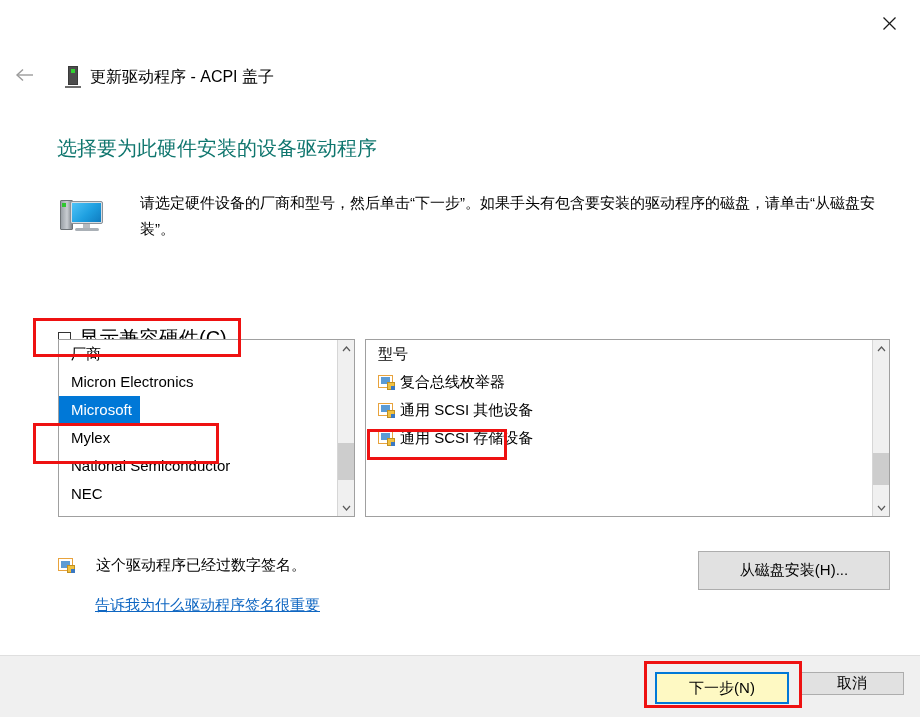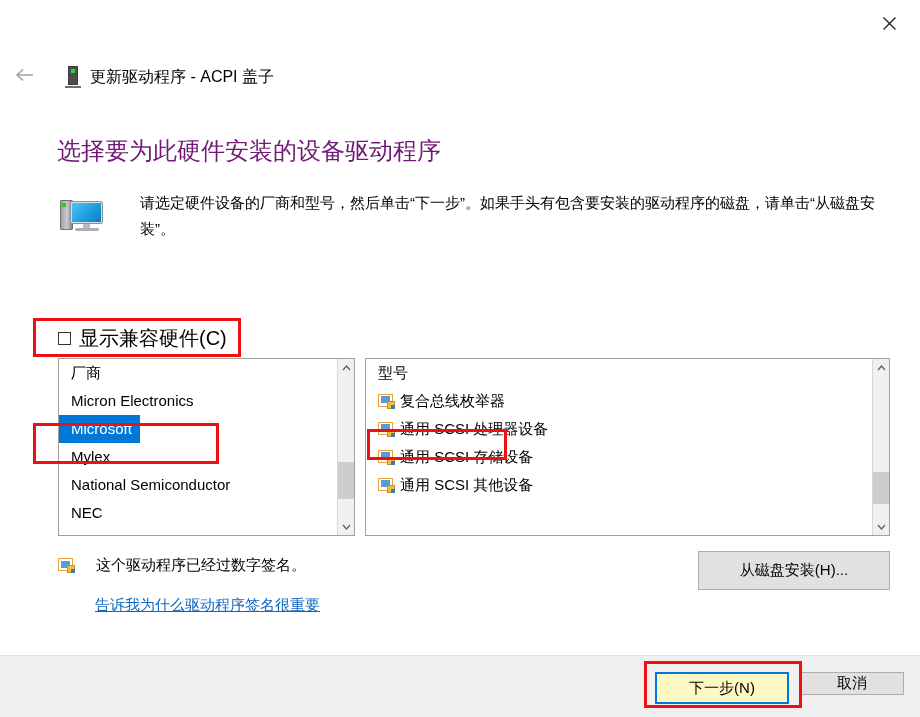--- a/index.html
+++ b/index.html
@@ -86,22 +86,22 @@
     font-size: 16px;
     color: #000;
     white-space: nowrap;
   }
 
   
   .heading {
     position: absolute;
     left: 57px;
     top: 135px;
-    font-size: 24px;
-    color: #701a75;
+    font-size: 20px;
+    color: #0f766e;
     white-space: nowrap;
   }
 
   
   .desc-row {
     position: absolute;
     left: 57px;
     top: 190px;
     width: 830px;
     display: flex;
@@ -183,21 +183,21 @@
   }
   .cb-label {
     margin-left: 8px;
     font-size: 20px;
     white-space: nowrap;
   }
 
   
   .lists {
     position: absolute;
-    top: 358px;
+    top: 339px;
     left: 58px;
     width: 832px;
     height: 178px;
   }
   .listbox {
     position: absolute;
     top: 0;
     height: 178px;
     border: 1px solid #a0a0a0;
     background: #fff;
@@ -487,48 +487,39 @@
         <span class="drv-icon">
           <span class="card"></span>
             <span class="chip"></span>
             <span class="badge"></span>
             <span class="badge-b"></span>
         </span>
         <span>复合总线枚举器</span>
       </div>
 
 
+
       <div class="list-item">
         <span class="drv-icon">
           <span class="card"></span>
             <span class="chip"></span>
             <span class="badge"></span>
             <span class="badge-b"></span>
         </span>
-        <span>通用 SCSI 处理器设备</span>
+        <span>通用 SCSI 其他设备</span>
       </div>
 
       <div class="list-item">
         <span class="drv-icon">
           <span class="card"></span>
             <span class="chip"></span>
             <span class="badge"></span>
             <span class="badge-b"></span>
         </span>
         <span>通用 SCSI 存储设备</span>
-      </div>
-
-      <div class="list-item">
-        <span class="drv-icon">
-          <span class="card"></span>
-            <span class="chip"></span>
-            <span class="badge"></span>
-            <span class="badge-b"></span>
-        </span>
-        <span>通用 SCSI 其他设备</span>
       </div>
     </div>
     <div class="sbar">
       <div class="sb-arrow up">
         <svg width="9" height="6" viewBox="0 0 9 6">
             <polyline points="1,5 4.5,1 8,5" fill="none" stroke="#5a5a5a" stroke-width="1.2"></polyline>
           </svg>
       </div>
       <div class="sb-thumb" style="top:113px;height:32px;"></div>
       <div class="sb-arrow down">

